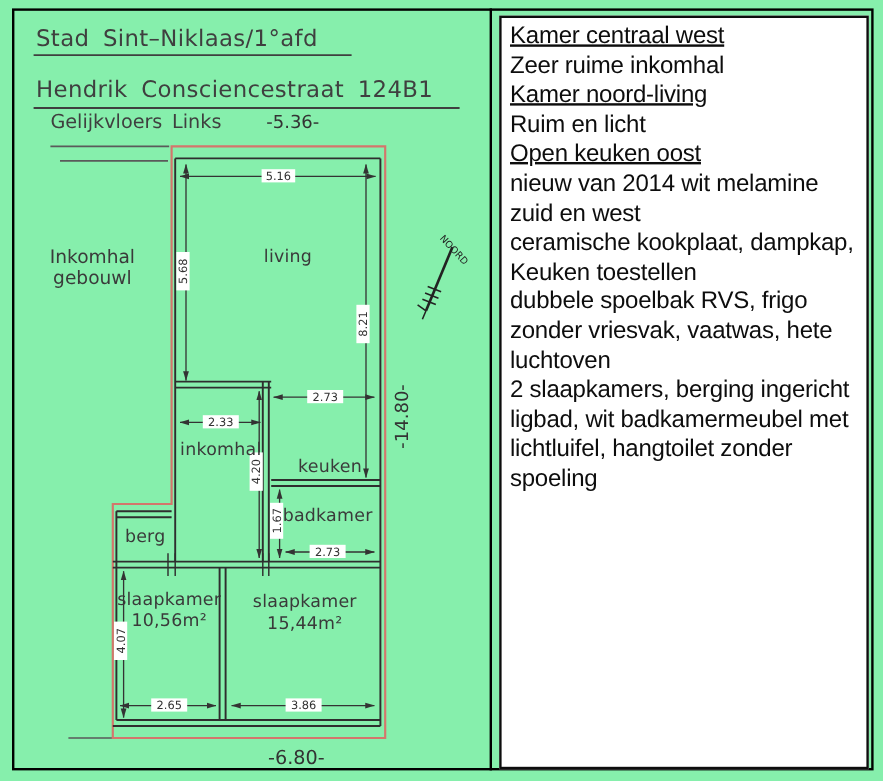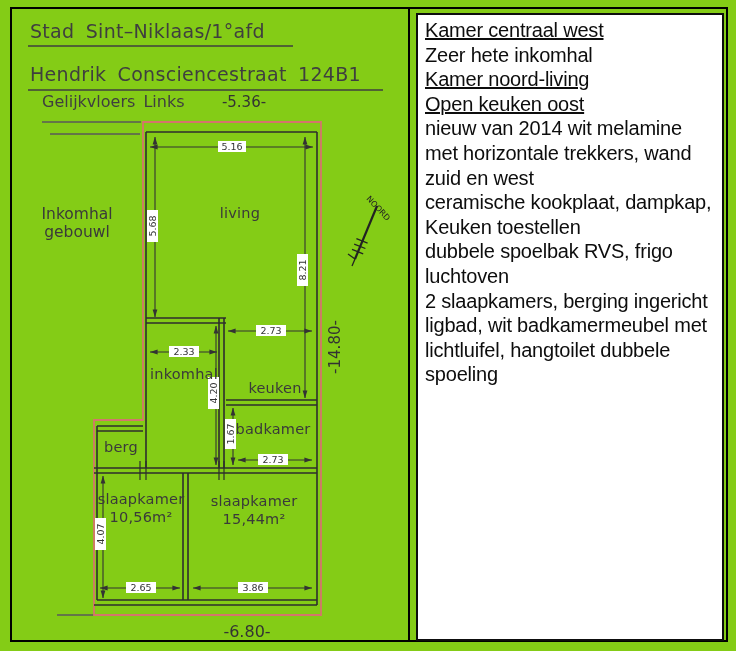--- a/index.html
+++ b/index.html
@@ -1,16 +1,16 @@
 <!DOCTYPE html>
 <html><head>
 <meta charset="utf-8">
 <style>
   html,body{margin:0;padding:0;background:#fff;}
-  .stage{position:relative;width:736px;height:651px;background:#84cc16;overflow:hidden;
+  .stage{position:relative;width:736px;height:651px;background:#86efac;overflow:hidden;
          font-family:"Liberation Sans",sans-serif;}
   .outer-frame{position:absolute;left:10px;top:7px;width:714px;height:631px;
                border:2px solid #000;}
   .divider{position:absolute;left:408px;top:7px;width:2px;height:635px;background:#000;}
   .notes-panel{position:absolute;left:416px;top:13px;width:308px;height:628px;
                border:2px solid #0d0d0d;box-sizing:border-box;padding:3px 6px 0 7px;
                background:#fff;}
   .note-line{font-size:20px;line-height:24.6px;color:#0d0d0d;white-space:nowrap;
              letter-spacing:-0.2px;}
   .note-line.u{text-decoration:underline;}
@@ -150,29 +150,30 @@
 
     <g>
       <path class="north" stroke-width="2.2" d="M355,259 L377,206"></path>
       <path class="north" stroke-width="1.3" d="M352,249.4 L363.2,253.8 M354.2,244.1 L365.4,248.5 M356.4,238.7 L367.6,243.1 M355,259 L348,254 M355,259 L352,266"></path>
       <text class="north-txt" transform="translate(366,199) rotate(47)">NOORD</text>
     </g>
   </svg>
 
   <div class="notes-panel">
     <div class="note-line u">Kamer centraal west</div>
-    <div class="note-line">Zeer hete inkomhal</div>
+    <div class="note-line">Zeer ruime inkomhal</div>
     <div class="note-line u">Kamer noord-living</div>
+    <div class="note-line">Ruim en licht</div>
     <div class="note-line u">Open keuken oost</div>
     <div class="note-line">nieuw van 2014 wit melamine</div>
-    <div class="note-line">met horizontale trekkers, wand</div>
     <div class="note-line">zuid en west</div>
     <div class="note-line">ceramische kookplaat, dampkap,</div>
     <div class="note-line">Keuken toestellen</div>
     <div class="note-line">dubbele spoelbak RVS, frigo</div>
+    <div class="note-line">zonder vriesvak, vaatwas, hete</div>
     <div class="note-line">luchtoven</div>
     <div class="note-line">2 slaapkamers, berging ingericht</div>
     <div class="note-line">ligbad, wit badkamermeubel met</div>
-    <div class="note-line">lichtluifel, hangtoilet dubbele</div>
+    <div class="note-line">lichtluifel, hangtoilet zonder</div>
     <div class="note-line">spoeling</div>
   </div>
 
 </div>
 
 </body></html>

